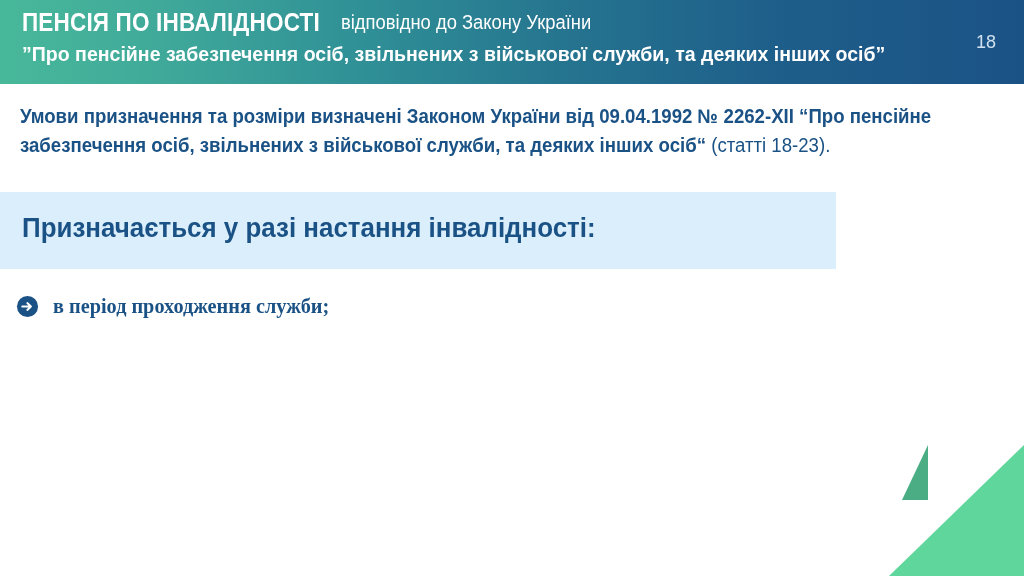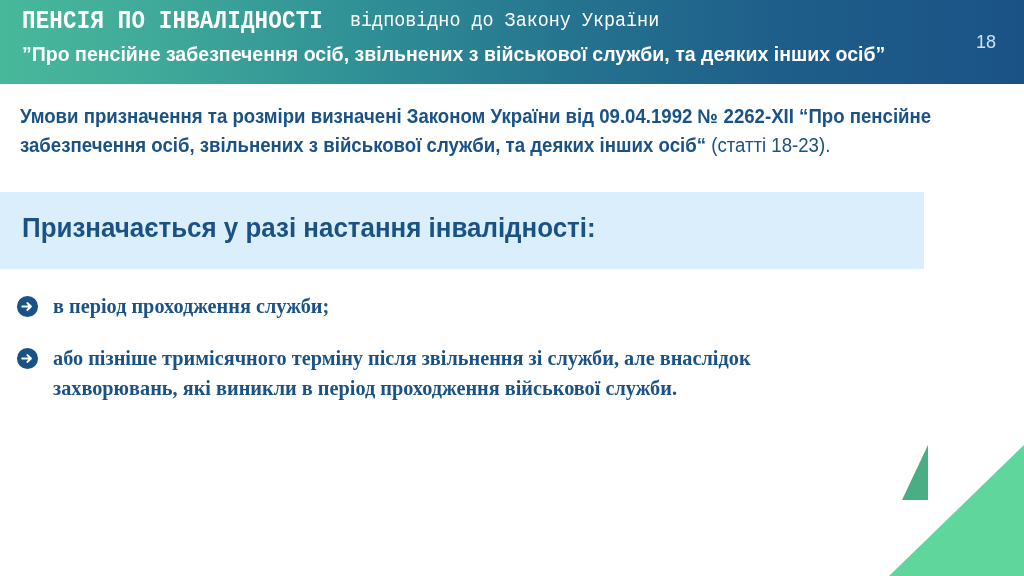--- a/index.html
+++ b/index.html
@@ -73,21 +73,20 @@
         #25738f 56%,
         #1e5e8a 76%,
         #1b5286 100%);
     box-sizing: border-box;
     padding: 9px 0 0 22px;
   }
   .header-title-line1 {
     color: #ffffff;
     white-space: nowrap;
     line-height: 1.05;
-    font-family: Liberation Mono, monospace;
   }
   .title-strong {
     font-size: 25px;
     font-weight: bold;
     letter-spacing: 0.2px;
     transform: scaleX(0.90);
     display: inline-block;
     transform-origin: left center;
   }
   .title-light {
@@ -134,21 +133,21 @@
   }
   .intro .muted {
     font-weight: normal;
   }
 
   
   .banner {
     position: absolute;
     top: 192px;
     left: 0;
-    width: 924px;
+    width: 836px;
     height: 77px;
     background: #daeefb;
   }
   .banner-title {
     position: absolute;
     left: 22px;
     top: 21px;
     color: #1b5286;
     font-size: 27px;
     font-weight: bold;
@@ -223,25 +222,16 @@
       <span class="bullet-icon">
         <svg width="23" height="23" viewBox="0 0 24 24" aria-hidden="true">
           <circle cx="12" cy="12" r="11" fill="#1b5286"></circle>
           <path d="M6.5 12 H15.3 M11.8 8.4 L15.6 12 L11.8 15.6" fill="none" stroke="#ffffff" stroke-width="2" stroke-linecap="round" stroke-linejoin="round"></path>
         </svg>
       </span>
       <span class="bullet-text">в період проходження служби;</span>
     </div>
 
 
-    <div class="bullet-row">
-      <span class="bullet-icon">
-        <svg width="23" height="23" viewBox="0 0 24 24" aria-hidden="true">
-          <circle cx="12" cy="12" r="11" fill="#1b5286"></circle>
-          <path d="M6.5 12 H15.3 M11.8 8.4 L15.6 12 L11.8 15.6" fill="none" stroke="#ffffff" stroke-width="2" stroke-linecap="round" stroke-linejoin="round"></path>
-        </svg>
-      </span>
-      <span class="bullet-text">або пізніше тримісячного терміну після звільнення зі служби, але внаслідок захворювань, які виникли в період проходження військової служби.</span>
-    </div>
 
   </div>
 
 </div>
 
 </body></html>

